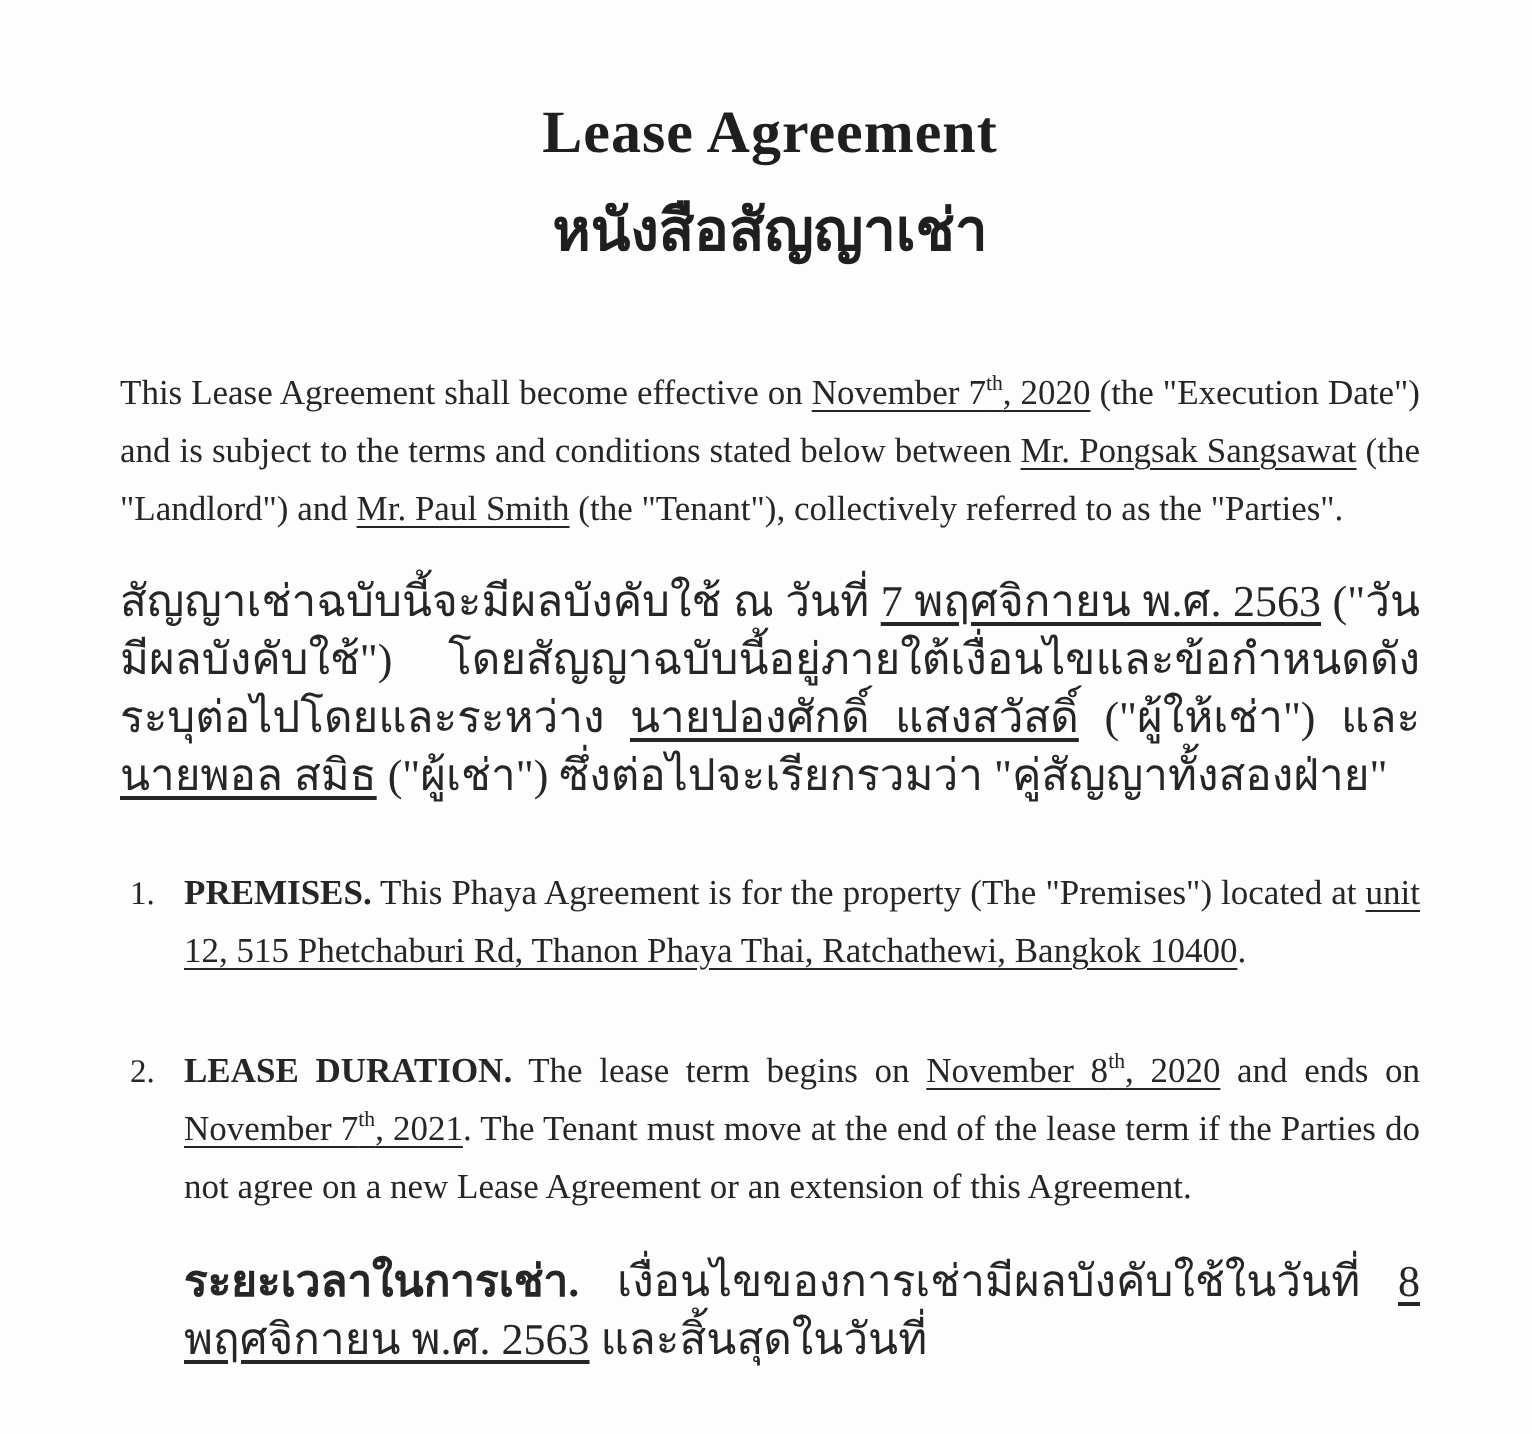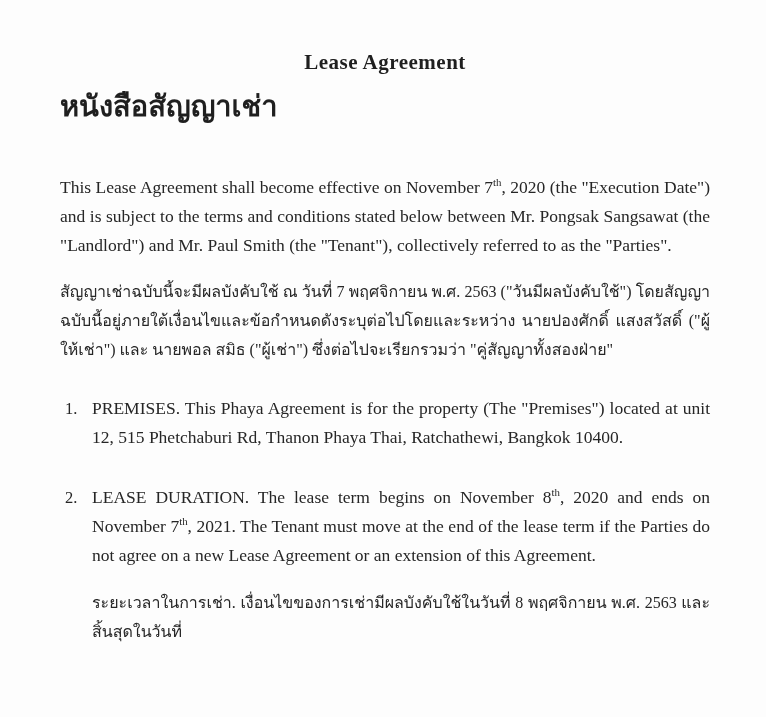--- a/index.html
+++ b/index.html
@@ -14,62 +14,63 @@
   .page {
     box-sizing: border-box;
     width: 766px;
     height: 717px;
     padding: 0 56px 0 60px;
   }
   .title-en {
     margin: 0;
     padding-top: 50px;
     text-align: center;
-    font-size: 21px;
+    font-size: 30px;
     font-weight: bold;
     letter-spacing: 0.5px;
     color: #1f1f1f;
   }
   .title-th {
     margin: 8px 0 0 0;
+    text-align: center;
     font-size: 29px;
     font-weight: bold;
     color: #1f1f1f;
   }
   .para {
     margin: 0;
     text-align: justify;
   }
   .para-en {
     font-size: 17.5px;
     line-height: 29px;
   }
   .para-th {
-    font-size: 16px;
+    font-size: 22px;
     line-height: 29px;
   }
   .intro-en { margin-top: 44px; }
   .intro-th { margin-top: 17px; }
   .list { margin-top: 30px; }
   .list-item {
     display: flex;
     margin-top: 31px;
   }
   .list-item:first-child { margin-top: 0; }
   .item-number {
     flex: 0 0 32px;
     font-size: 16.5px;
     line-height: 29px;
     padding-left: 5px;
     box-sizing: border-box;
   }
   .item-body { flex: 1 1 auto; }
   .item-th { margin-top: 18px; }
-  .u { text-underline-offset: 3px; }
-  .b { font-weight: normal; }
+  .u { text-decoration: underline; text-underline-offset: 3px; }
+  .b { font-weight: bold; }
   sup {
     font-size: 0.62em;
     vertical-align: super;
     line-height: 0;
   }
 </style>
 </head>
 <body>
 
 <div class="page">

